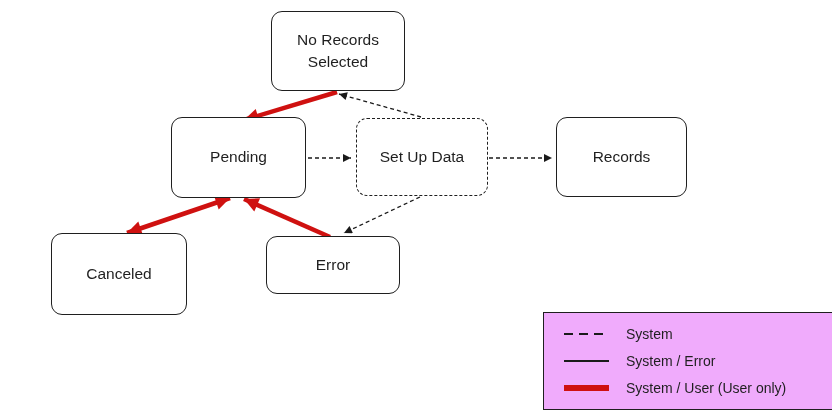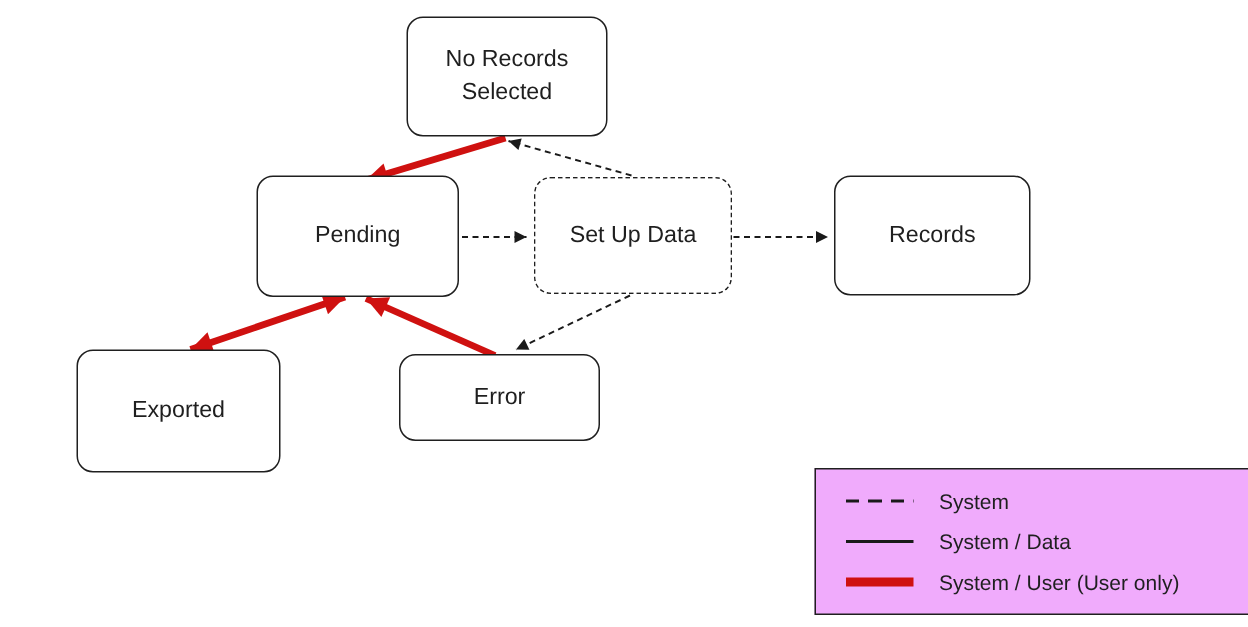--- a/index.html
+++ b/index.html
@@ -124,35 +124,35 @@
 
   <div class="node" style="left:143px; top:117px; width:135px; height:81px;">
     <span>Pending</span>
   </div>
 
   <div class="node" style="left:528px; top:117px; width:131px; height:80px;">
     <span>Records</span>
   </div>
 
   <div class="node" style="left:23px; top:233px; width:136px; height:82px;">
-    <span>Exported</span>
+    <span>Canceled</span>
   </div>
 
   <div class="node" style="left:238px; top:236px; width:134px; height:58px;">
     <span>Error</span>
   </div>
 
   <div class="legend">
     <div class="legend-row">
       <span class="swatch swatch-dashed"></span>
       <span class="legend-label">System</span>
     </div>
     <div class="legend-row">
       <span class="swatch swatch-solid"></span>
-      <span class="legend-label">System / Data</span>
+      <span class="legend-label">System / Error</span>
     </div>
     <div class="legend-row">
       <span class="swatch swatch-thick-red"></span>
       <span class="legend-label">System / User (User only)</span>
     </div>
   </div>
 
 </div>
 
 </body></html>

